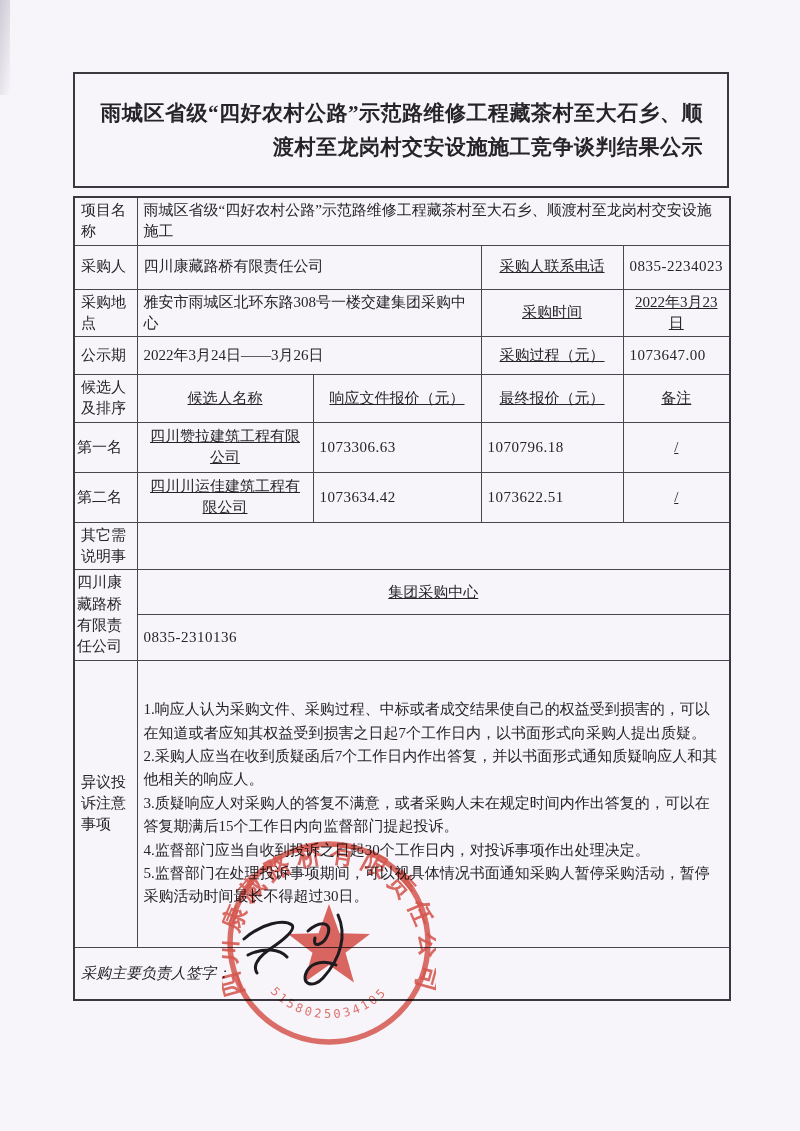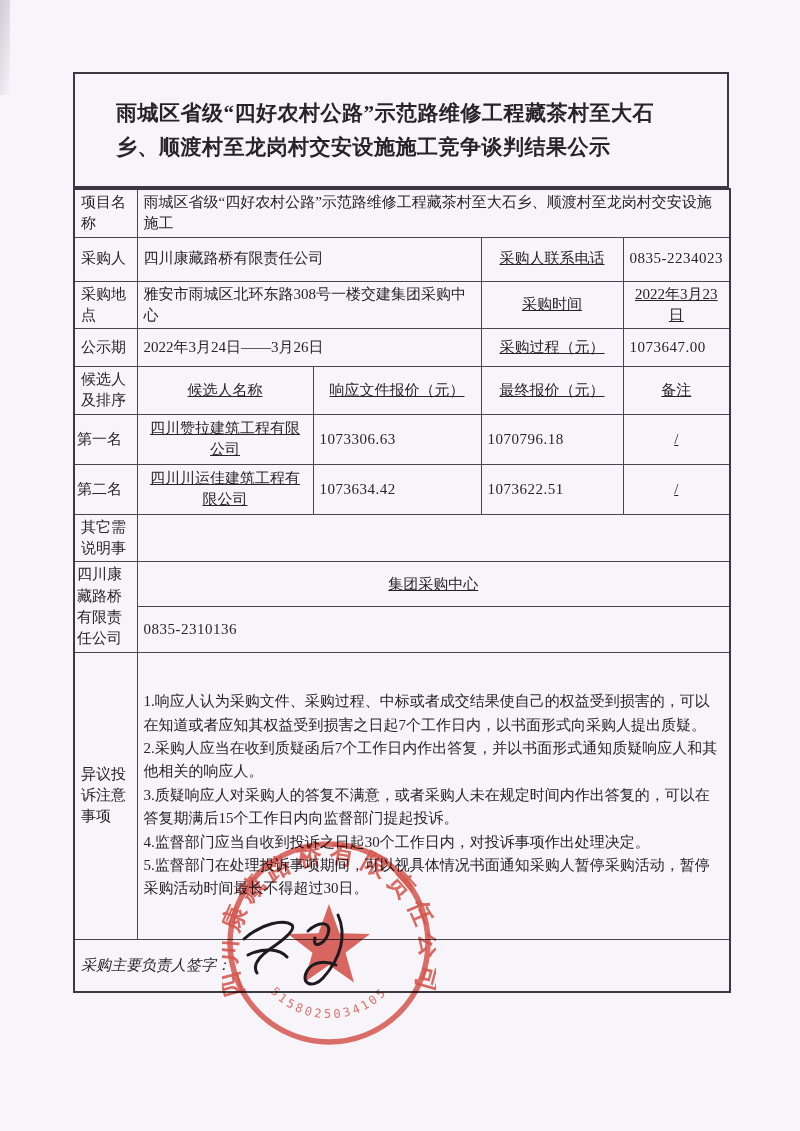--- a/index.html
+++ b/index.html
@@ -21,24 +21,25 @@
   }
   .doc{position:absolute;left:73px;top:72px;width:656px;}
   .title-box{
     box-sizing:border-box;
     border:2px solid #3b3940;
     height:116px;
     display:flex;align-items:center;justify-content:center;
     padding:0 24px;
   }
   .title-box h1{
-    margin:17px;font-size:21px;font-weight:bold;line-height:1.62;
-    text-align:left;letter-spacing:0.5px;
+    margin:0;font-size:21px;font-weight:bold;line-height:1.62;
+    text-align:right;letter-spacing:0.5px;
   }
   table.main{
+    margin-top:8px;
     width:656px;
     border-collapse:collapse;
     table-layout:fixed;
     border:2px solid #3b3940;
   }
   table.main td, table.main th{
     border:1px solid #49474d;
     font-size:15px;
     font-weight:normal;
     padding:2px 6px;

